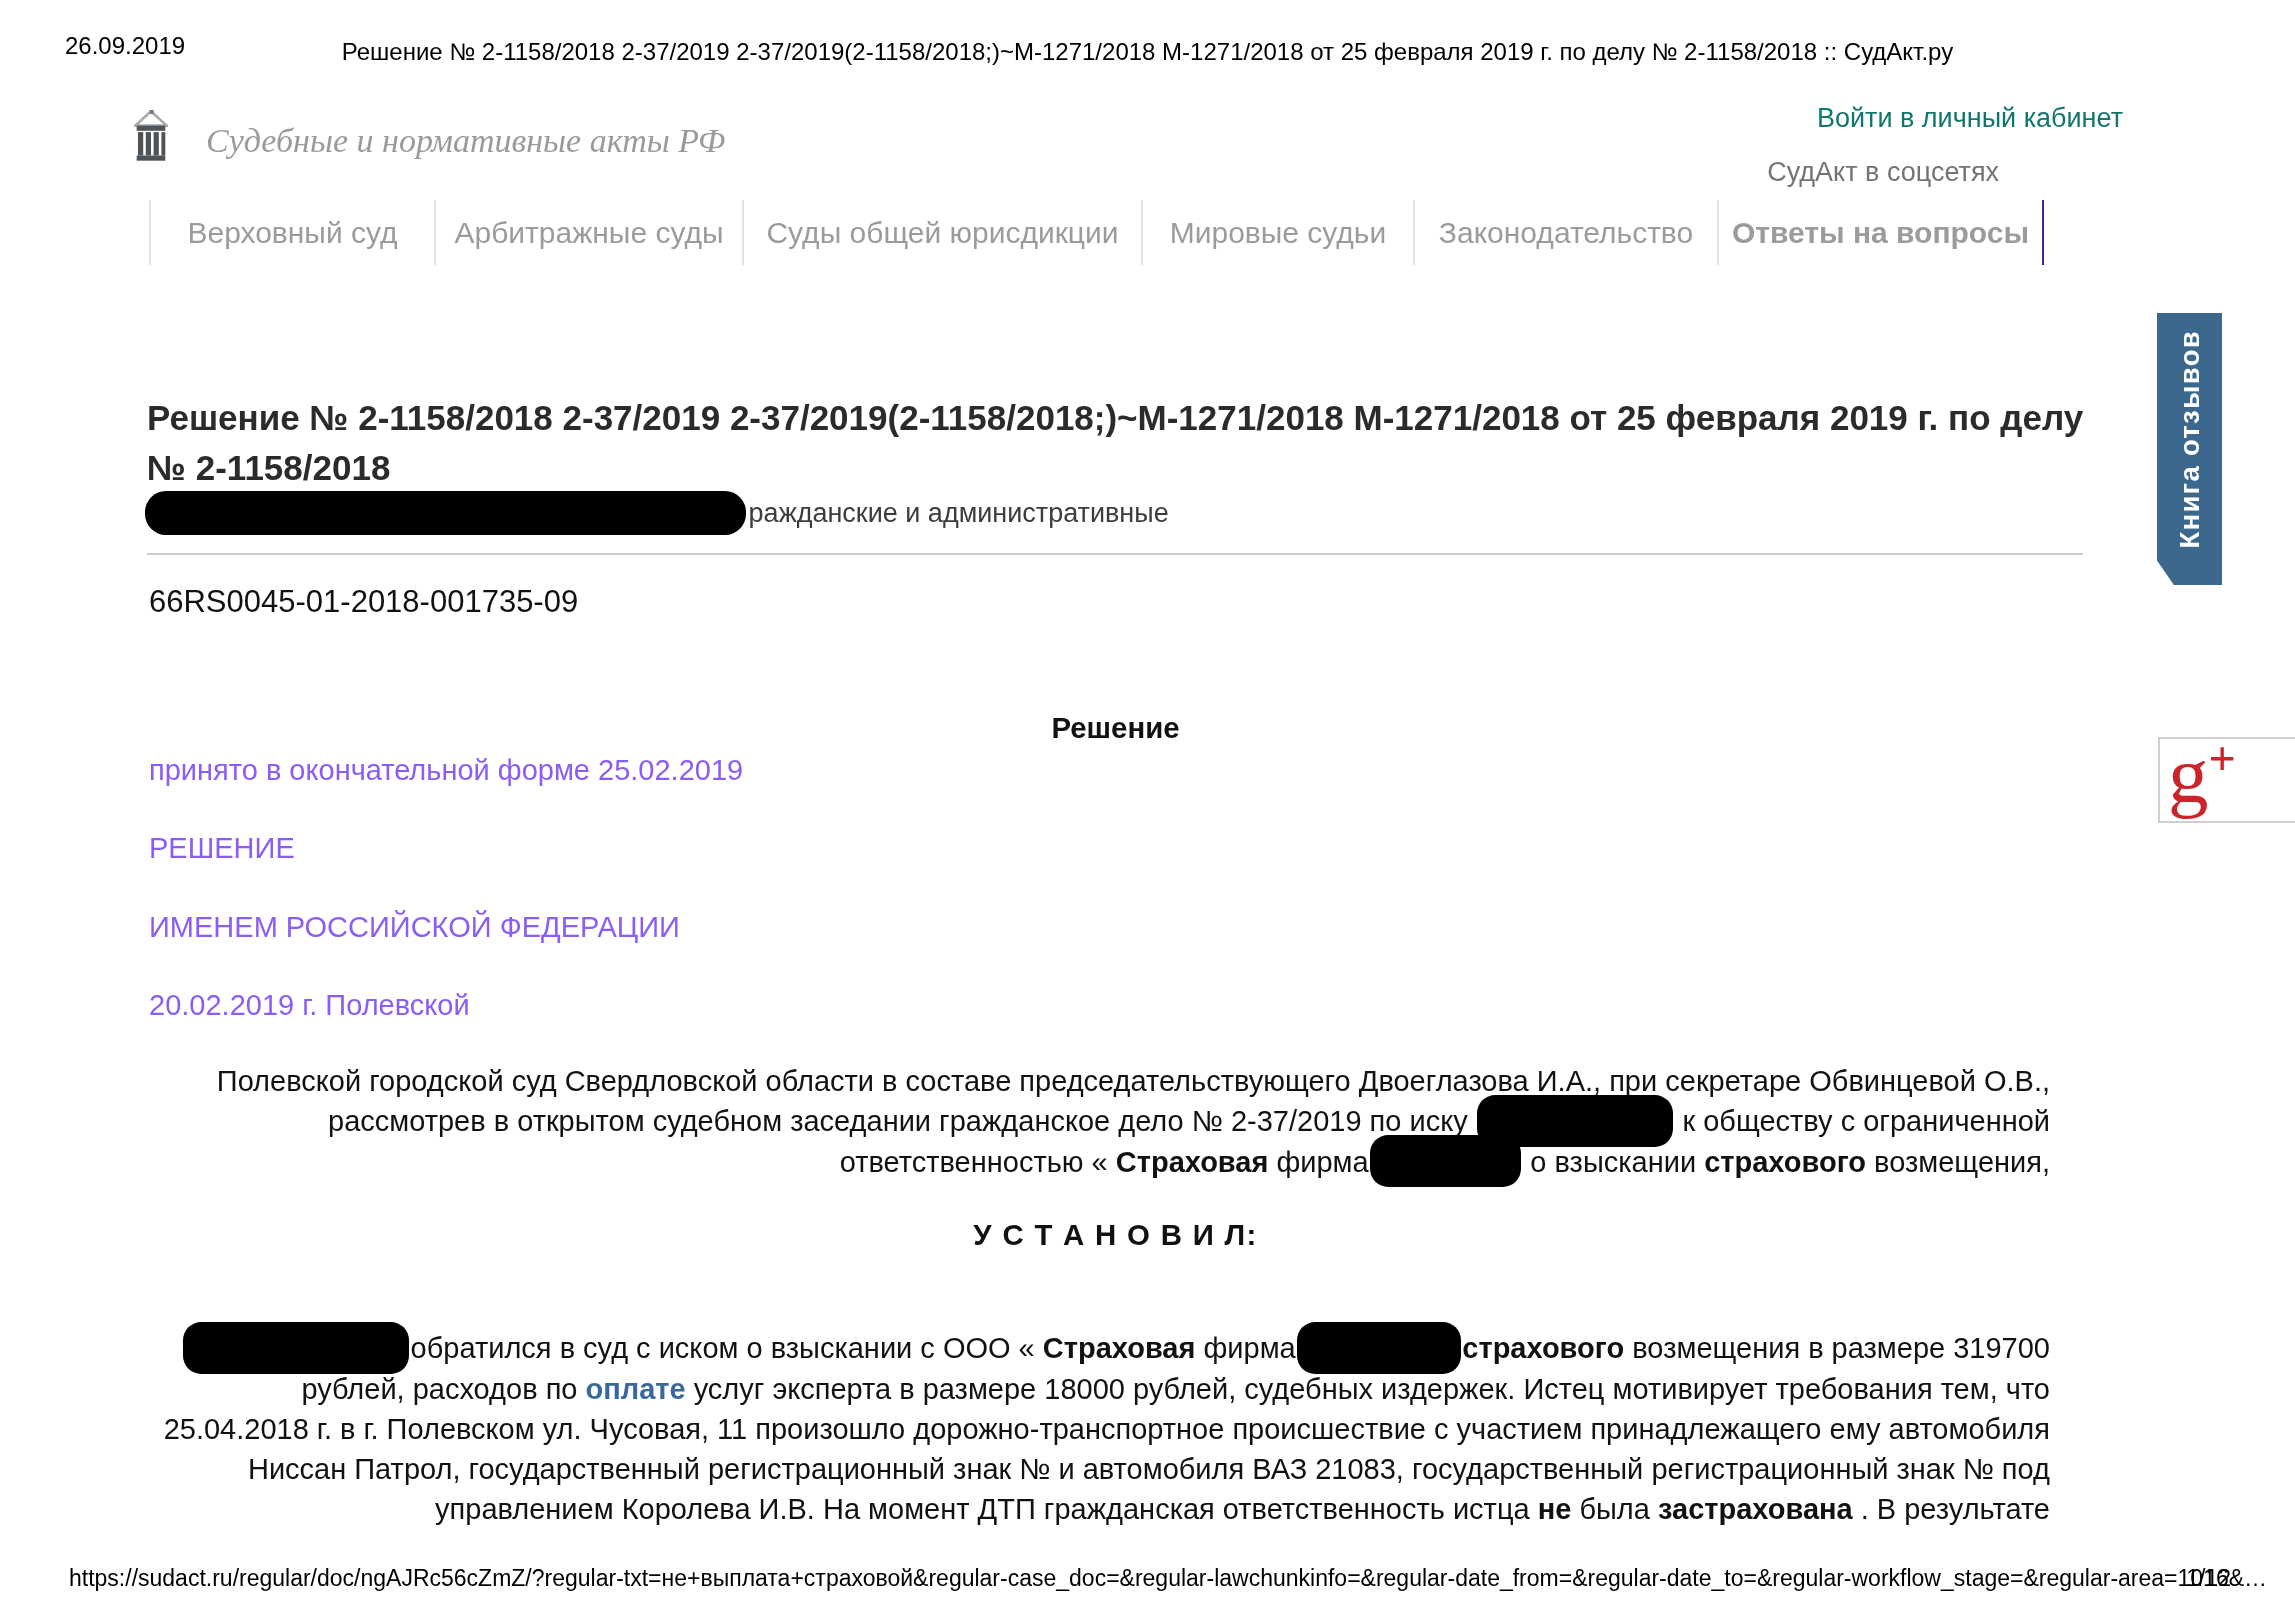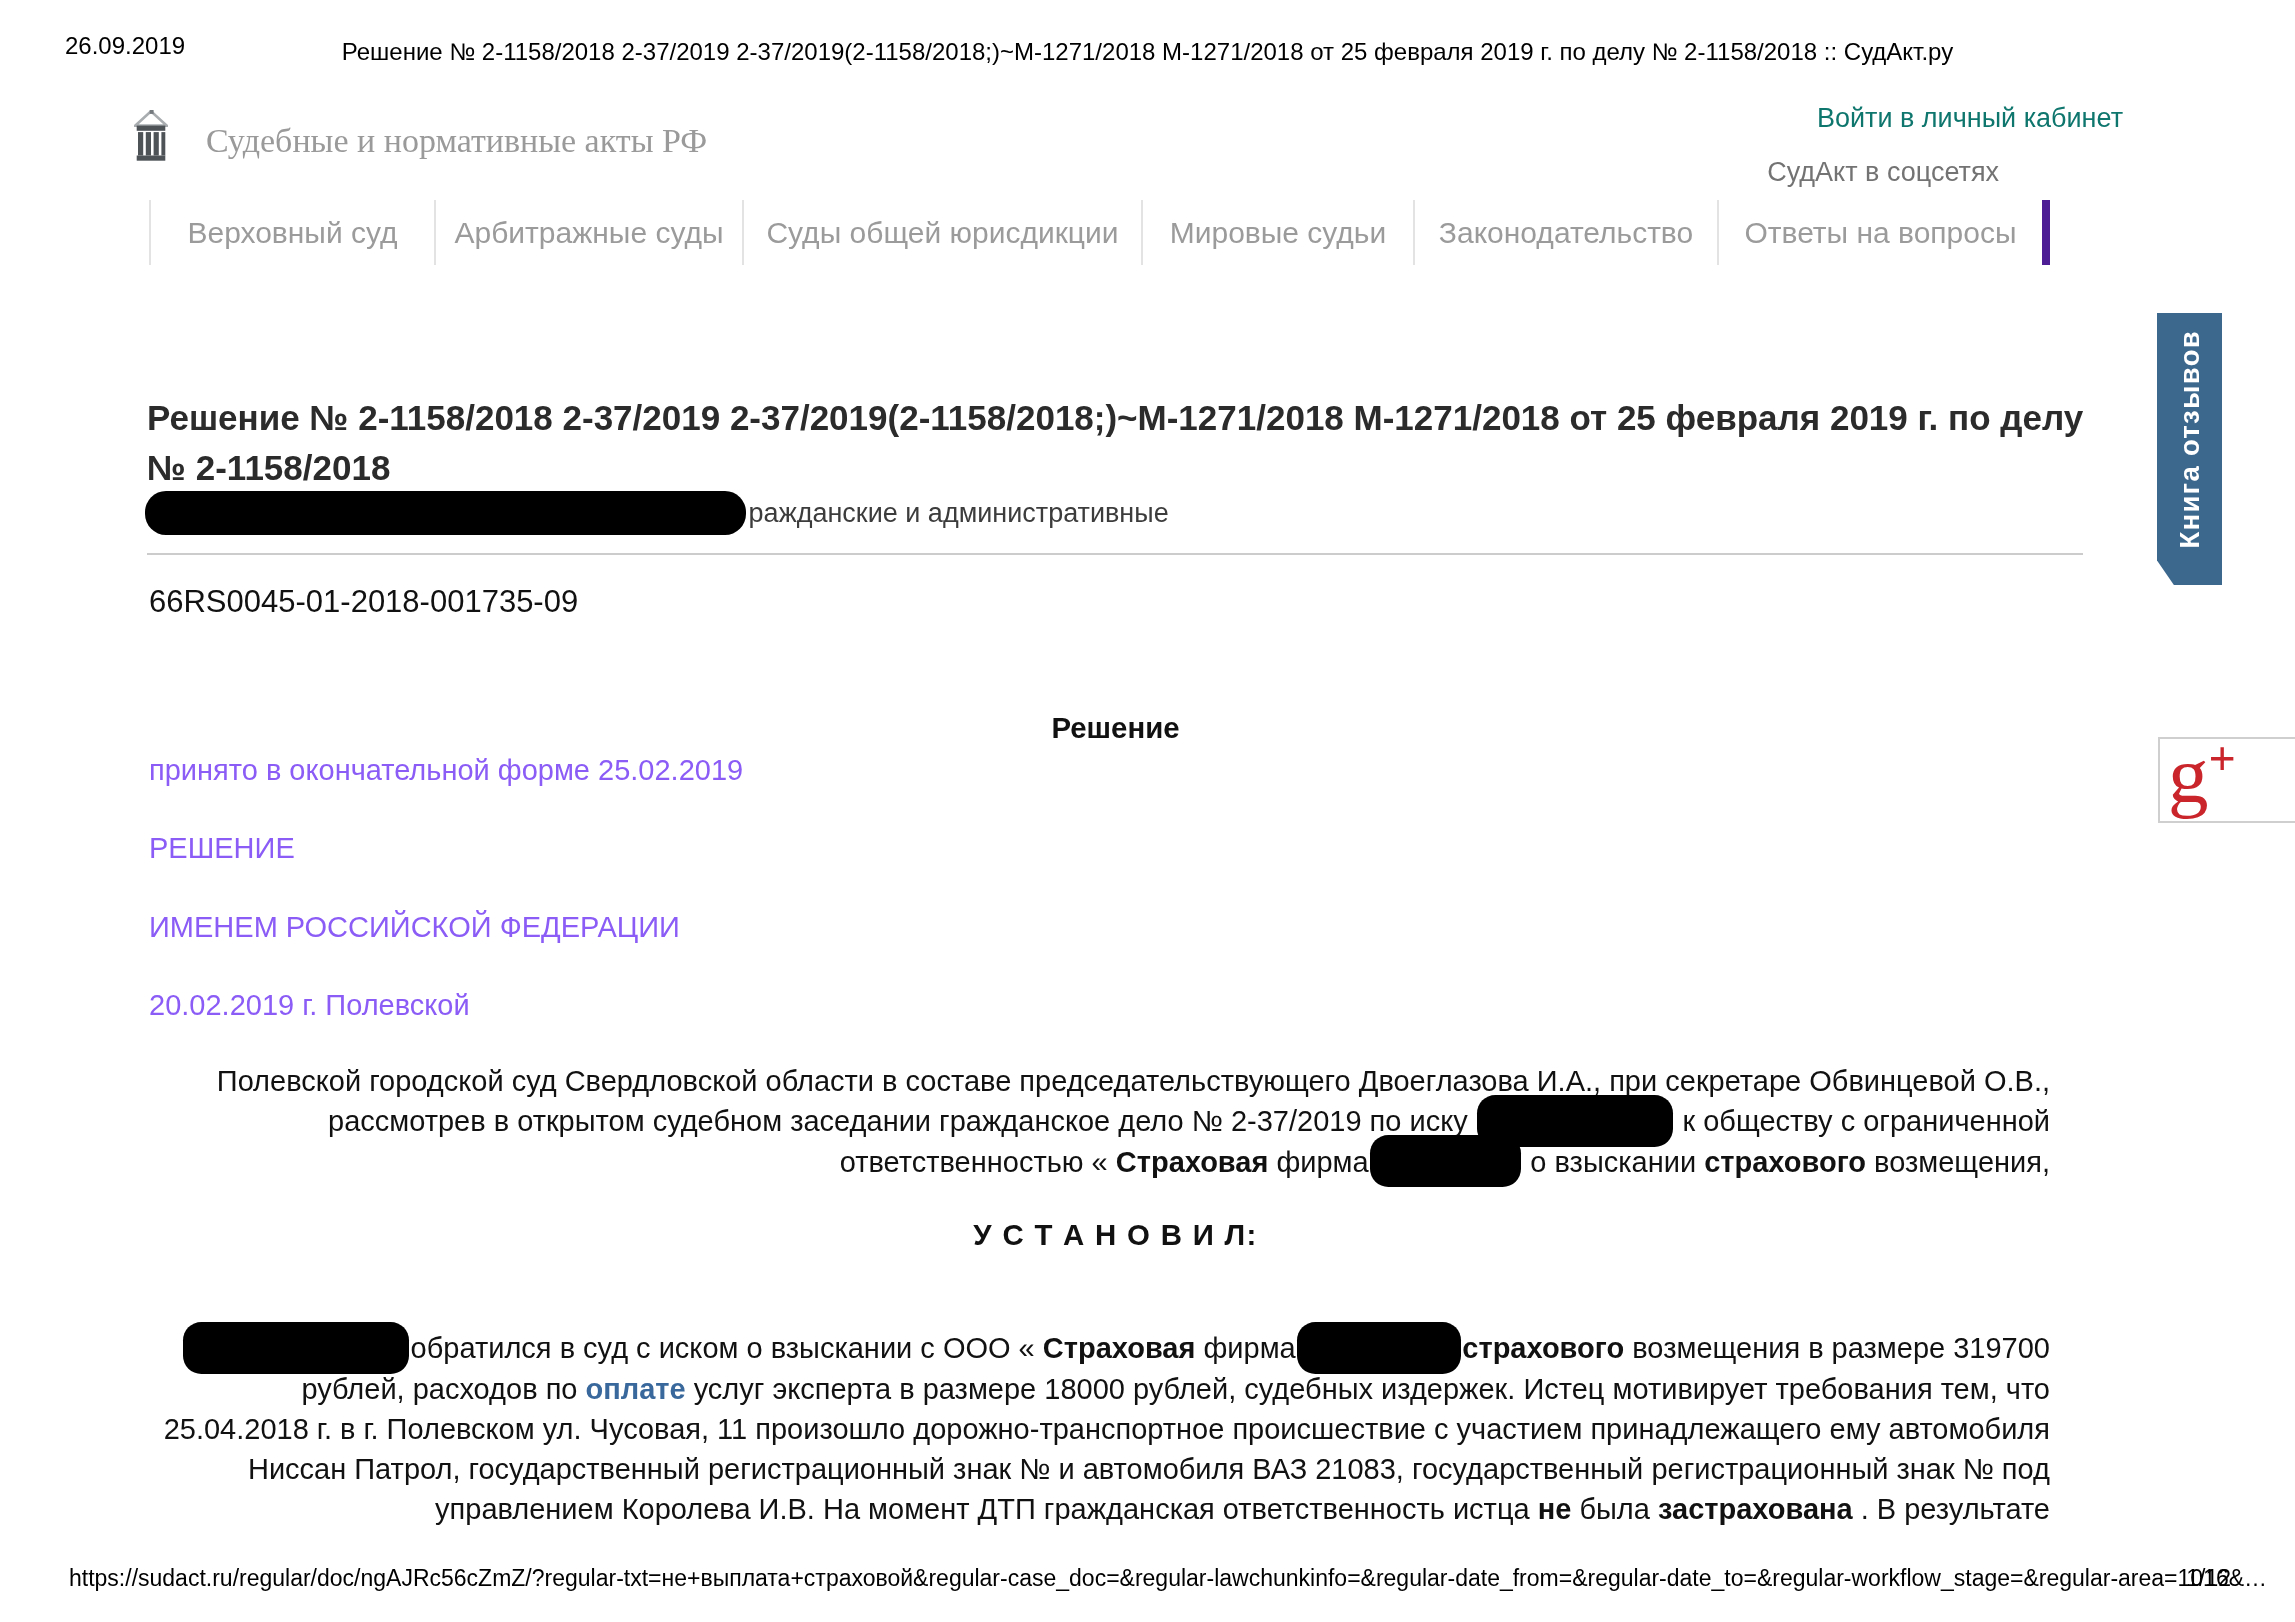--- a/index.html
+++ b/index.html
@@ -10,33 +10,33 @@
     overflow:hidden;
     font-family:"Liberation Sans", sans-serif;
     color:#111;
   }
   
   .print-date{position:absolute;left:65px;top:32px;font-size:24px;color:#000;}
   .print-title{position:absolute;left:0;top:38px;width:100%;text-align:center;font-size:24px;color:#000;}
   .print-url{position:absolute;left:69px;top:1565px;font-size:23px;color:#000;max-width:2081px;white-space:nowrap;}
   .print-page{position:absolute;right:64px;top:1565px;font-size:23px;color:#000;}
   
-  .logo{position:absolute;left:134px;top:110px;display:flex;align-items:flex-end;cursor:pointer;}
+  .logo{position:absolute;left:134px;top:110px;display:flex;align-items:flex-end;cursor:pointer;font-style:italic;}
   .logo svg{width:34px;height:52px;display:block;}
   .logo-text{margin-left:38px;font-family:"Liberation Serif", serif;font-size:34px;color:#9a9a9a;line-height:1;padding-bottom:3.9px;white-space:nowrap;}
   .login-link{position:absolute;right:172px;top:87px;font-size:27px;color:#0f766e;white-space:nowrap;cursor:pointer;margin-top:16px;}
   .social-label{position:absolute;right:296px;top:157px;font-size:27px;color:#737373;white-space:nowrap;}
   
   .nav{position:absolute;left:141px;top:200px;height:65px;display:flex;align-items:center;padding-left:8px;}
   .nav-tab{
     height:65px;display:flex;align-items:center;justify-content:center;
     border-left:2px solid #e3e3e3;
     font-size:30px;color:#9b9b9b;white-space:nowrap;cursor:pointer;
   }
-  .nav-tab:last-child{border-right:8px solid #4c1d95;}
+  .nav-tab:last-child{border-right:2px solid #4c1d95;font-weight:bold;}
   .nav-tab.w1{width:283px}.nav-tab.w2{width:306px}.nav-tab.w3{width:397px}
   .nav-tab.w4{width:270px}.nav-tab.w5{width:302px}.nav-tab.w6{width:323px}
   .doc-title{position:absolute;left:147px;top:393px;width:1937px;font-size:35px;font-weight:bold;color:#2b2b2b;line-height:50px;margin:0;}
   .category-row{position:absolute;left:145px;top:491px;display:flex;align-items:center;}
   .category-bar{width:601px;height:44px;background:#000;border-radius:21px;flex:0 0 auto;}
   .category-label{font-size:27px;color:#3c3c3c;margin-left:2.6px;white-space:nowrap;}
   .divider{position:absolute;left:147px;top:553px;width:1936px;height:2px;background:#cccccc;}
   .case-uid{position:absolute;left:149px;top:584px;font-size:31px;color:#111;}
   .center-bold{position:absolute;left:147px;width:1937px;text-align:center;font-size:29.4px;font-weight:bold;color:#111;}
   .reshenie-center{top:711px;}

